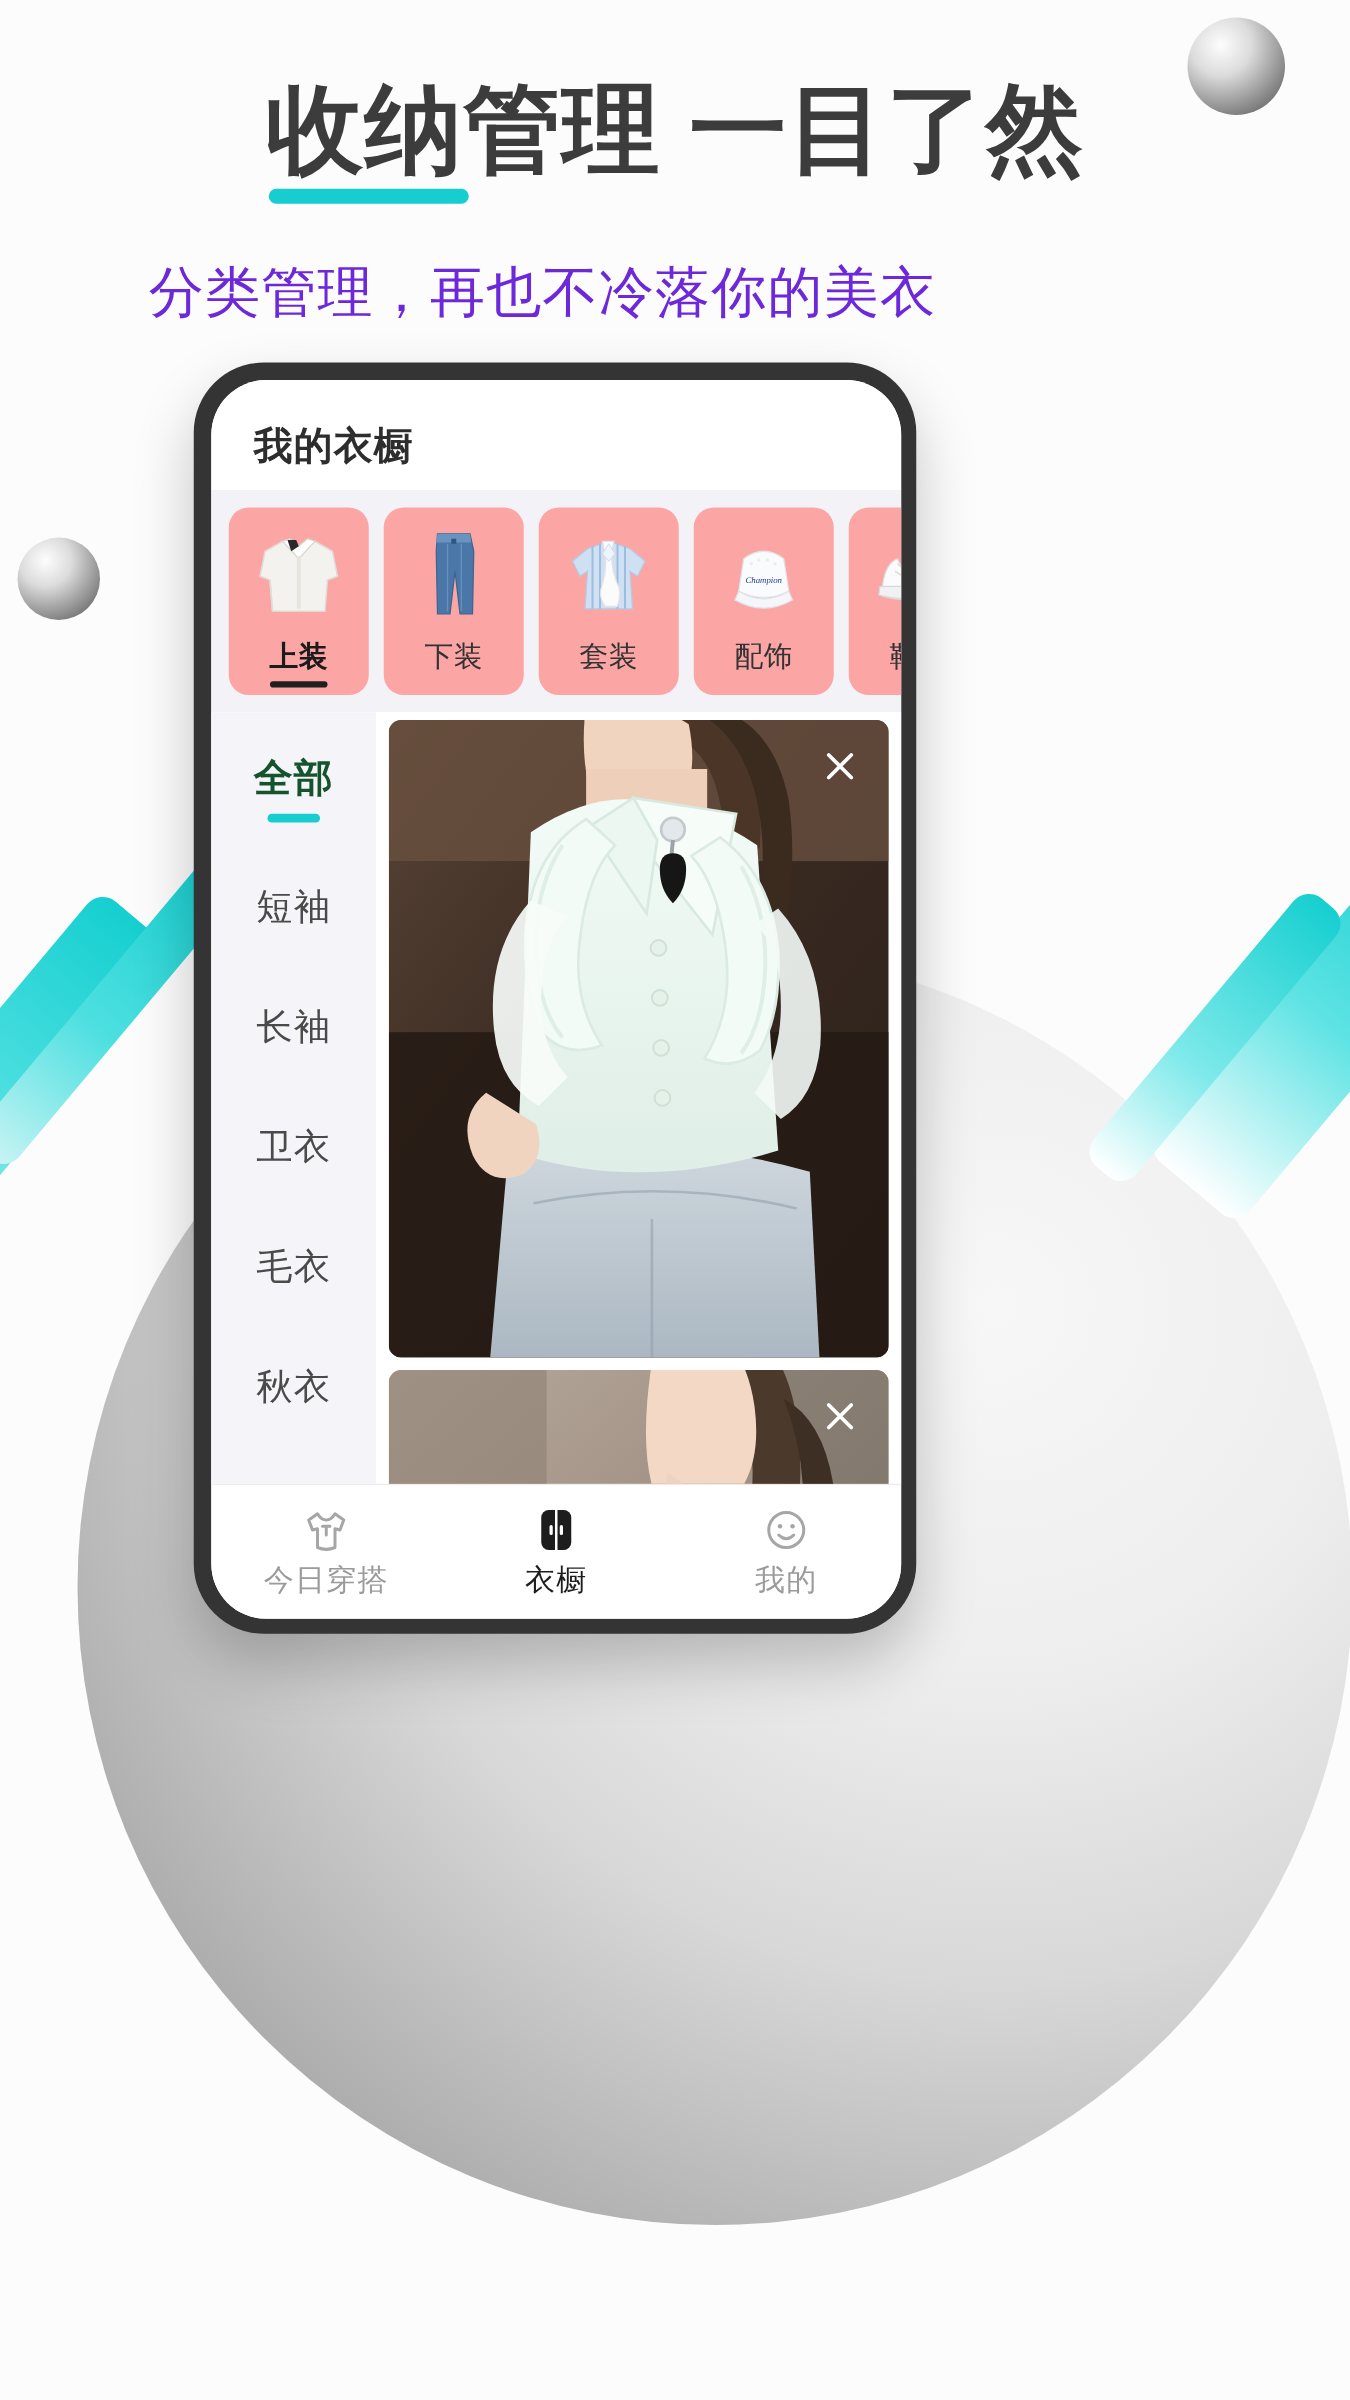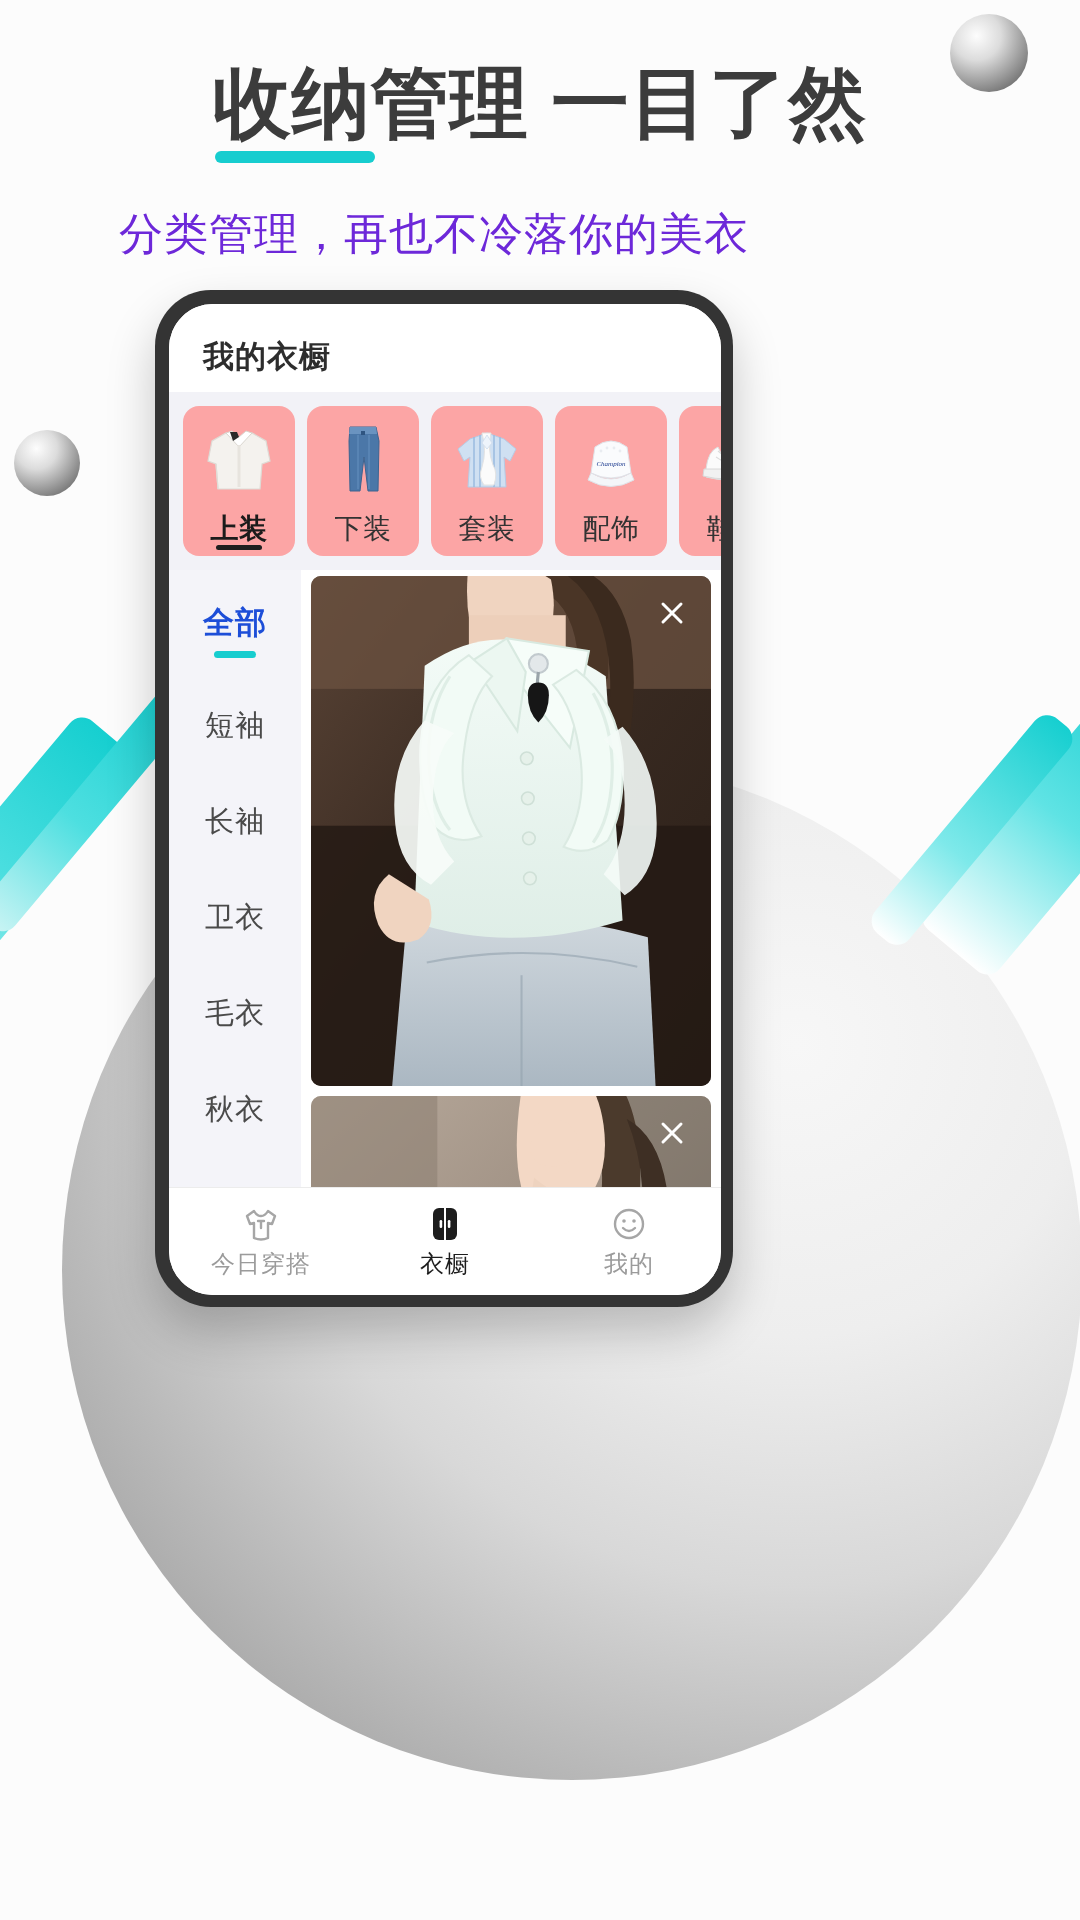--- a/index.html
+++ b/index.html
@@ -120,21 +120,21 @@
     height: 150px;
     background: #fca5a5;
     border-radius: 16px;
     display: flex; flex-direction: column;
     align-items: center; justify-content: flex-start;
     padding-top: 8px;
     position: relative;
   }
   .cat-thumb { width: 92px; height: 92px; display: flex; align-items: center; justify-content: center; }
   .cat-thumb svg { display: block; }
-  .cat-label { font-size: 28px; color: #333; margin-top: 4px; letter-spacing: 0.5px; }
+  .cat-label { font-size: 23px; color: #333; margin-top: 4px; letter-spacing: 0.5px; }
   .cat-card.active .cat-label { color: #1b1b1b; font-weight: 600; }
   .cat-underline {
     position: absolute; bottom: 6px; left: 50%; transform: translateX(-50%);
     width: 46px; height: 5px; border-radius: 3px; background: #1f1f1f;
   }
 
   
   .app-body { flex: 1 1 auto; display: flex; min-height: 0; background: #ffffff; }
 
   .side-nav {
@@ -144,21 +144,21 @@
     display: flex; flex-direction: column; align-items: center;
   }
   .side-item {
     width: 100%;
     height: 96px;
     display: flex; flex-direction: column;
     align-items: center; justify-content: center;
     position: relative;
   }
   .side-item .side-label { font-size: 29px; color: #4a4a4a; letter-spacing: 1px; }
-  .side-item.active .side-label { color: #1d4ed8; font-weight: 700; font-size: 31px; text-align: center; }
+  .side-item.active .side-label { color: #14532d; font-weight: 700; font-size: 31px; text-align: center; }
   .side-item .side-underline {
     margin-top: 7px; width: 42px; height: 7px; border-radius: 4px; background: #17cdcf;
   }
 
   .item-grid {
     flex: 1 1 auto;
     padding: 6px 10px 0 10px;
     background: #ffffff;
     overflow: hidden;
     display: flex; flex-direction: column; gap: 10px;

